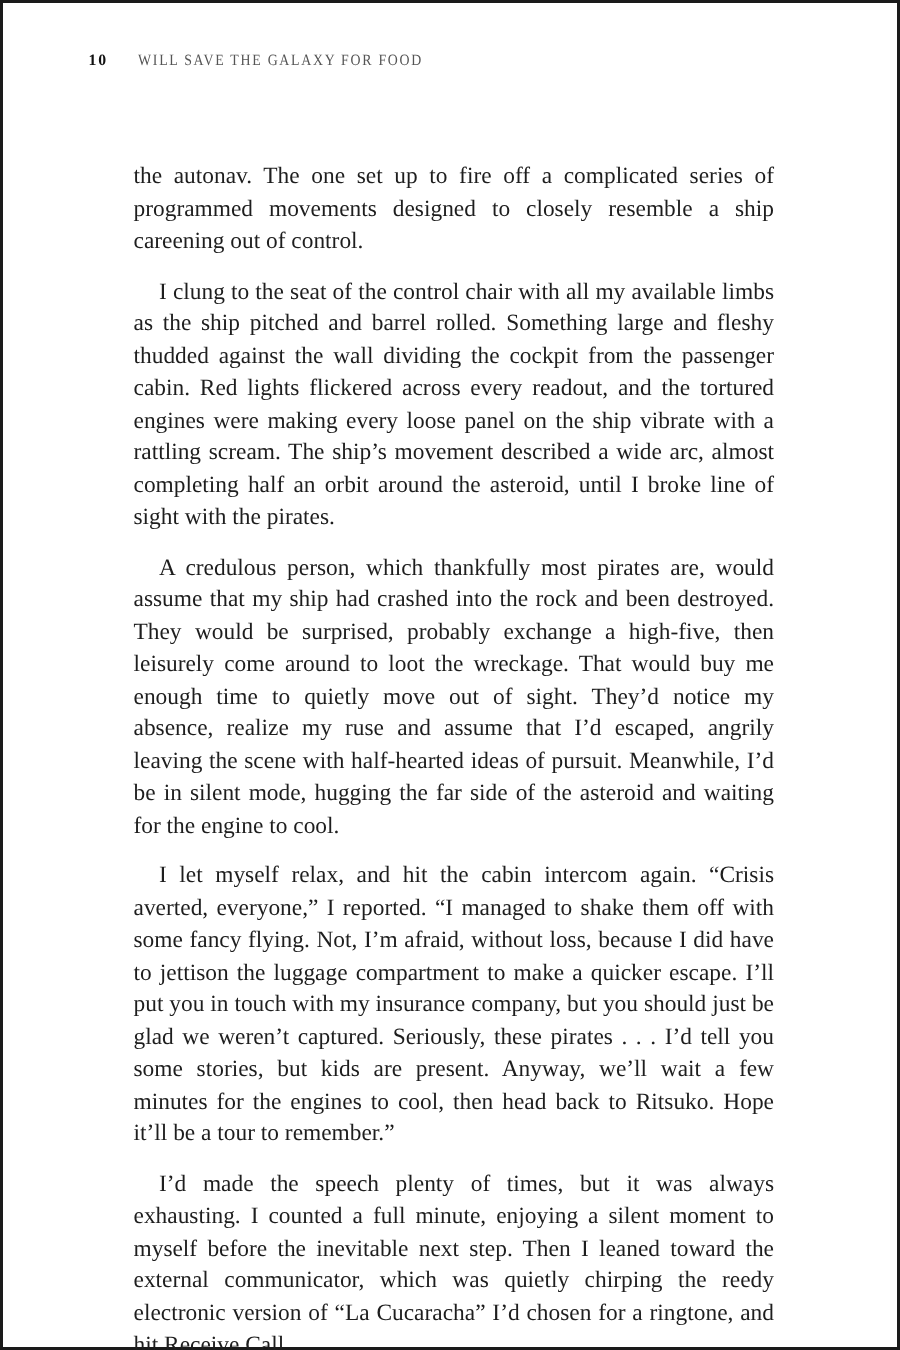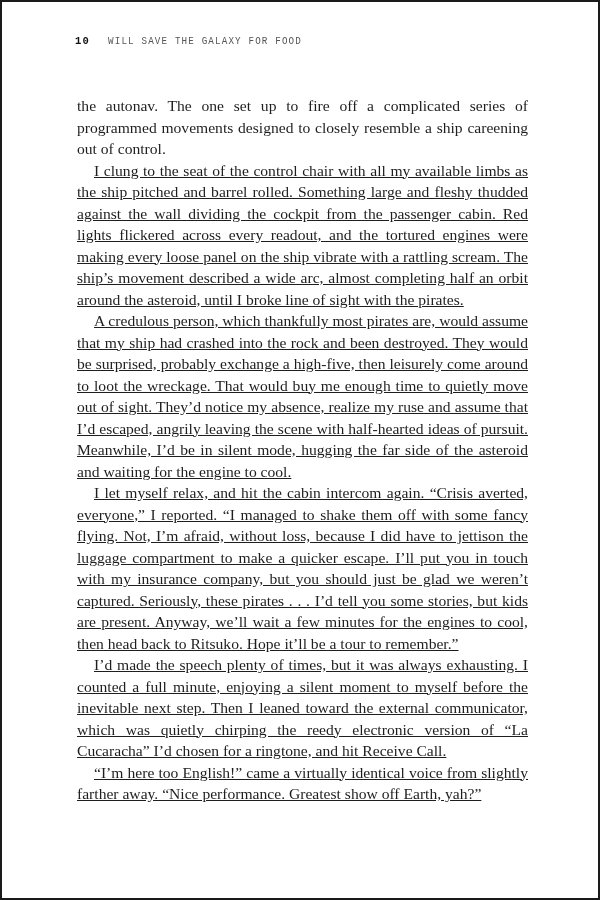--- a/index.html
+++ b/index.html
@@ -9,24 +9,24 @@
   }
   .page {
     position: relative;
     width: 600px; height: 900px;
     box-sizing: border-box;
     border: 2px solid #1a1a1a;
     background: #ffffff;
   }
   .running-head {
     position: absolute;
-    top: 31px; left: 73px;
+    top: 31px; left: 57px;
     height: 14px;
-    display: flex; align-items: flex-end;
-    font-family: Liberation Mono, monospace;
+    display: flex; align-items: center;
+    font-family: Liberation Serif, serif;
     font-size: 10.5px;
     letter-spacing: 1.3px;
     color: #333;
   }
   .running-head .folio {
     font-weight: bold;
     color: #111;
     width: 33px;
   }
   .running-head .title {
@@ -38,22 +38,22 @@
     position: absolute;
     top: 93px; left: 75px;
     width: 451px;
     font-family: "Liberation Serif", "DejaVu Serif", serif;
     font-size: 15.6px;
     line-height: 21.5px;
     color: #1e1e1e;
     text-align: justify;
     hyphens: manual;
   }
-  .body-text p { margin: 0; text-indent: 0; }
-  .body-text p.indent { text-indent: 17px; text-decoration: underline; }
+  .body-text p { margin: 12px; text-indent: 0; }
+  .body-text p.indent { text-indent: 17px; }
   .body-text p.cont { text-indent: 0; }
 </style>
 </head>
 <body>
 
 <div class="page">
   <div class="running-head">
     <span class="folio">10</span>
     <span class="title">WILL SAVE THE GALAXY FOR FOOD</span>
   </div>

